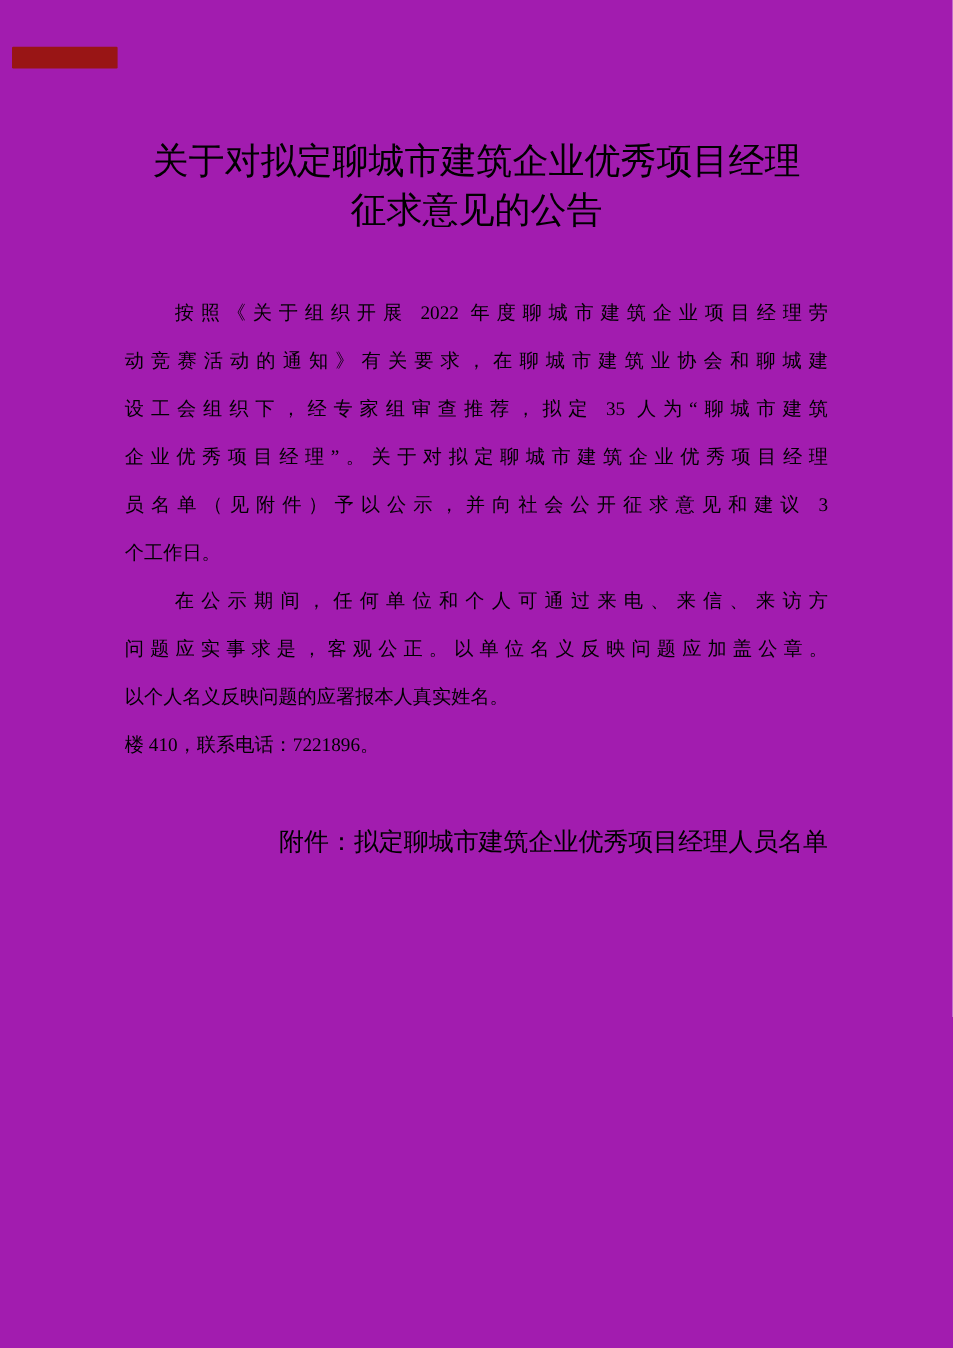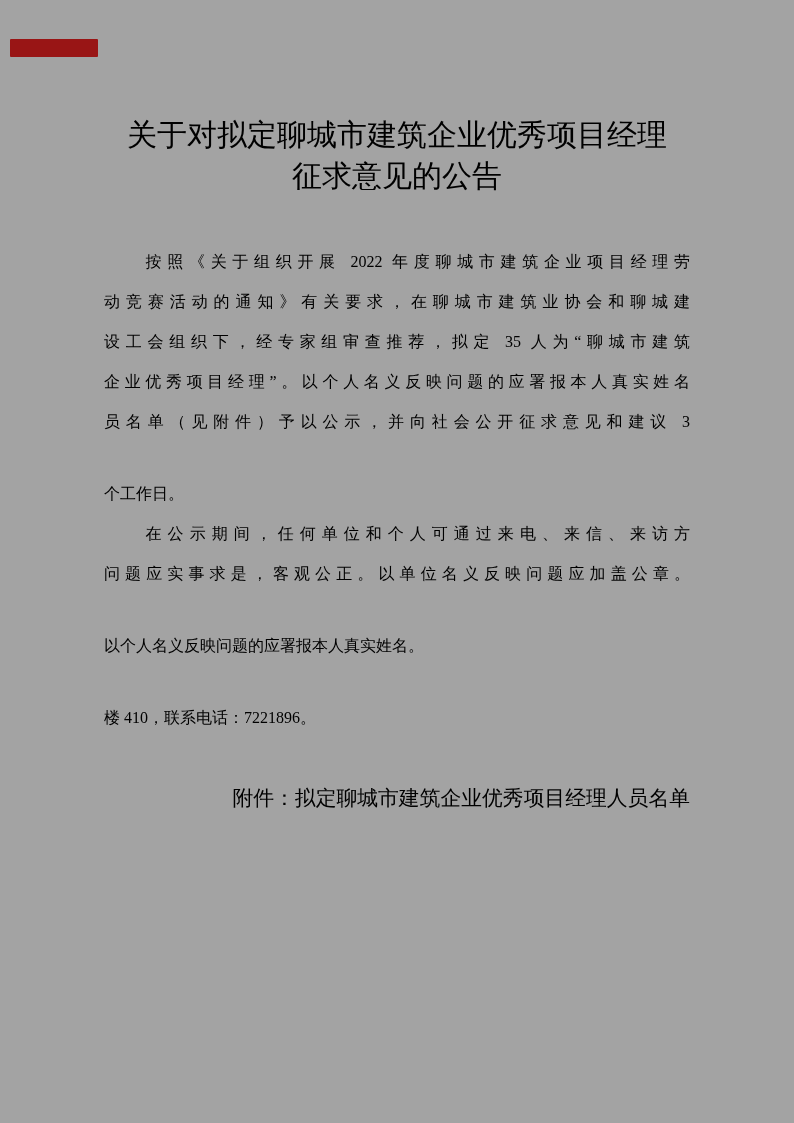--- a/index.html
+++ b/index.html
@@ -4,21 +4,21 @@
 <style>
   html, body {
     margin: 0;
     padding: 0;
     background: #ffffff;
   }
   .page {
     position: relative;
     width: 794px;
     height: 1123px;
-    background: #a3a3a3;
+    background: #a21caf;
     overflow: hidden;
     font-family: "Liberation Serif", "DejaVu Serif", serif;
     color: #000000;
   }
   .red-mark {
     position: absolute;
     left: 10px;
     top: 39px;
     width: 88px;
     height: 18px;
@@ -44,21 +44,20 @@
     font-size: 16px;
     line-height: 40px;
   }
   .bline {
     text-align: justify;
     text-align-last: justify;
     white-space: nowrap;
   }
   .bline.lastline {
     text-align-last: left;
-    margin-top: 32px;
   }
   .bline.indent {
     text-indent: 41.6px;
   }
   .attachment {
     margin-top: 40px;
     font-size: 20.8px;
     line-height: 40px;
     text-indent: 41.6px;
     text-align: right;
@@ -84,21 +83,21 @@
       <div>关于对拟定聊城市建筑企业优秀项目经理</div>
       <div>征求意见的公告</div>
     </div>
 
     <div class="body-text">
 
       <div>
         <div class="bline indent">按照《关于组织开展 2022 年度聊城市建筑企业项目经理劳</div>
         <div class="bline">动竞赛活动的通知》有关要求，在聊城市建筑业协会和聊城建</div>
         <div class="bline">设工会组织下，经专家组审查推荐，拟定 35 人为“聊城市建筑</div>
-        <div class="bline">企业优秀项目经理”。以个人名义反映问题的应署报本人真实姓名</div>
+        <div class="bline">企业优秀项目经理”。关于对拟定聊城市建筑企业优秀项目经理</div>
         <div class="bline">员名单（见附件）予以公示，并向社会公开征求意见和建议 3</div>
         <div class="bline lastline">个工作日。</div>
       </div>
 
       <div>
         <div class="bline indent">在公示期间，任何单位和个人可通过来电、来信、来访方</div>
         <div class="bline">问题应实事求是，客观公正。以单位名义反映问题应加盖公章。</div>
         <div class="bline lastline">以个人名义反映问题的应署报本人真实姓名。</div>
       </div>
 

